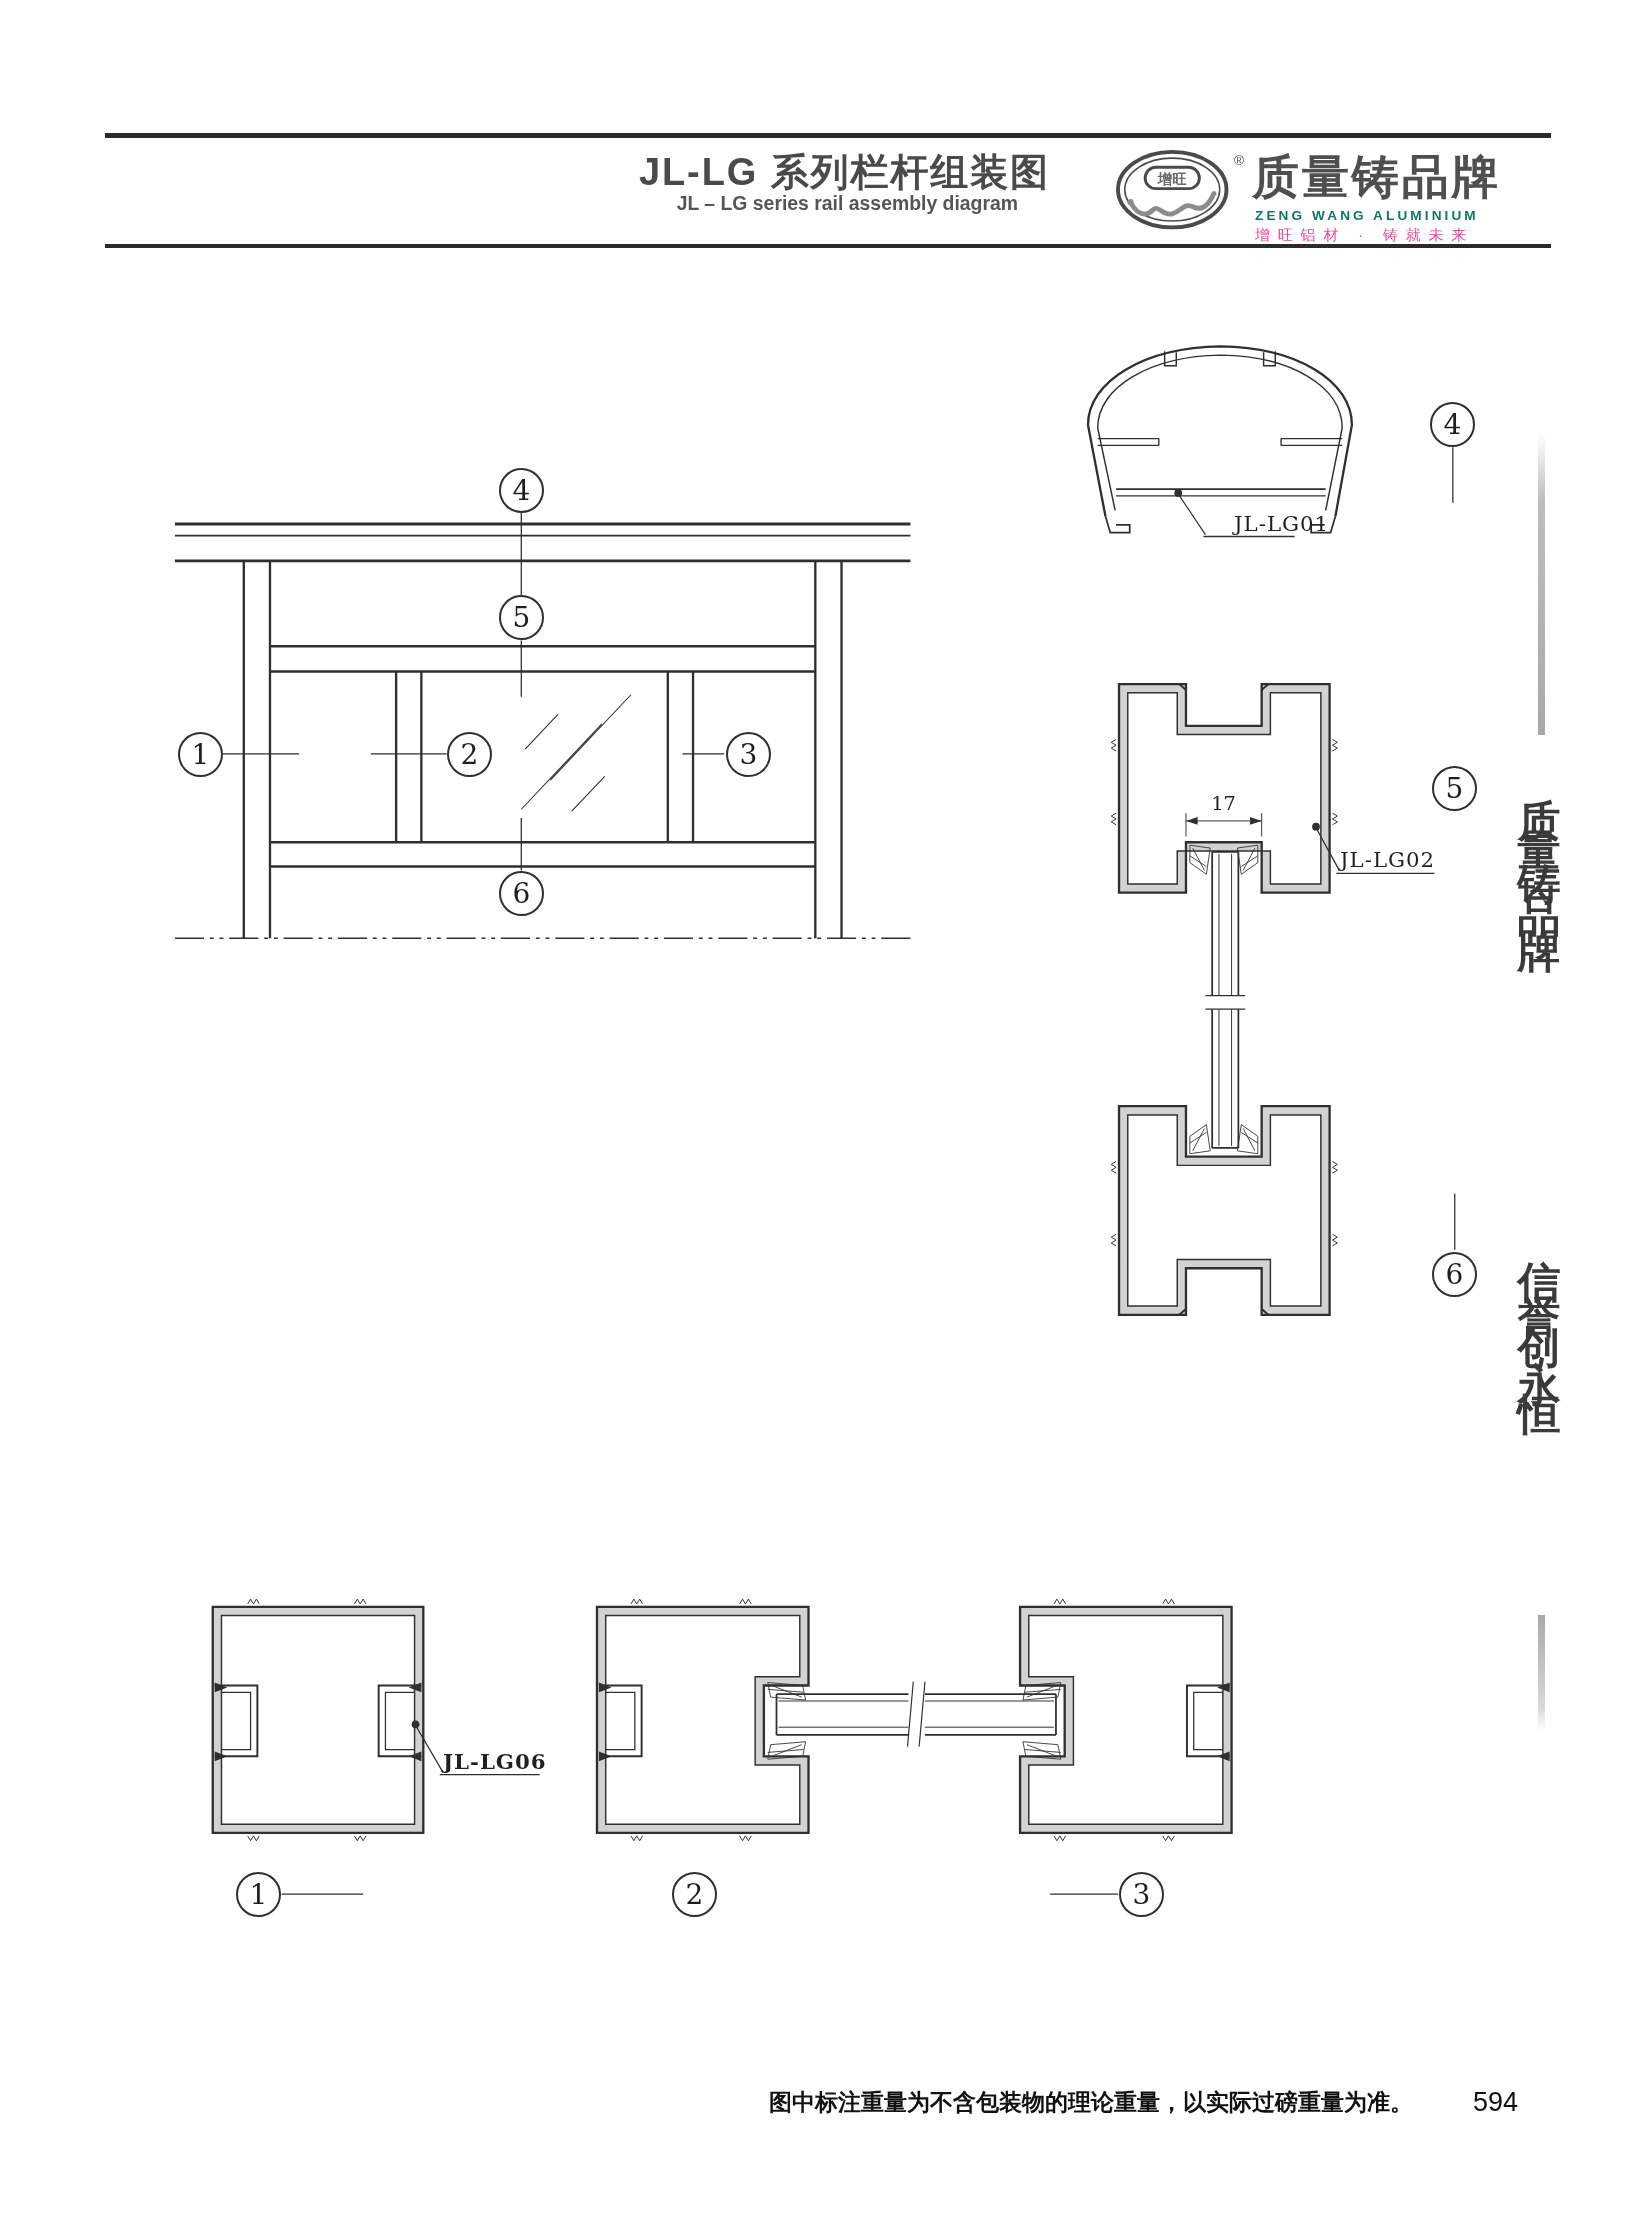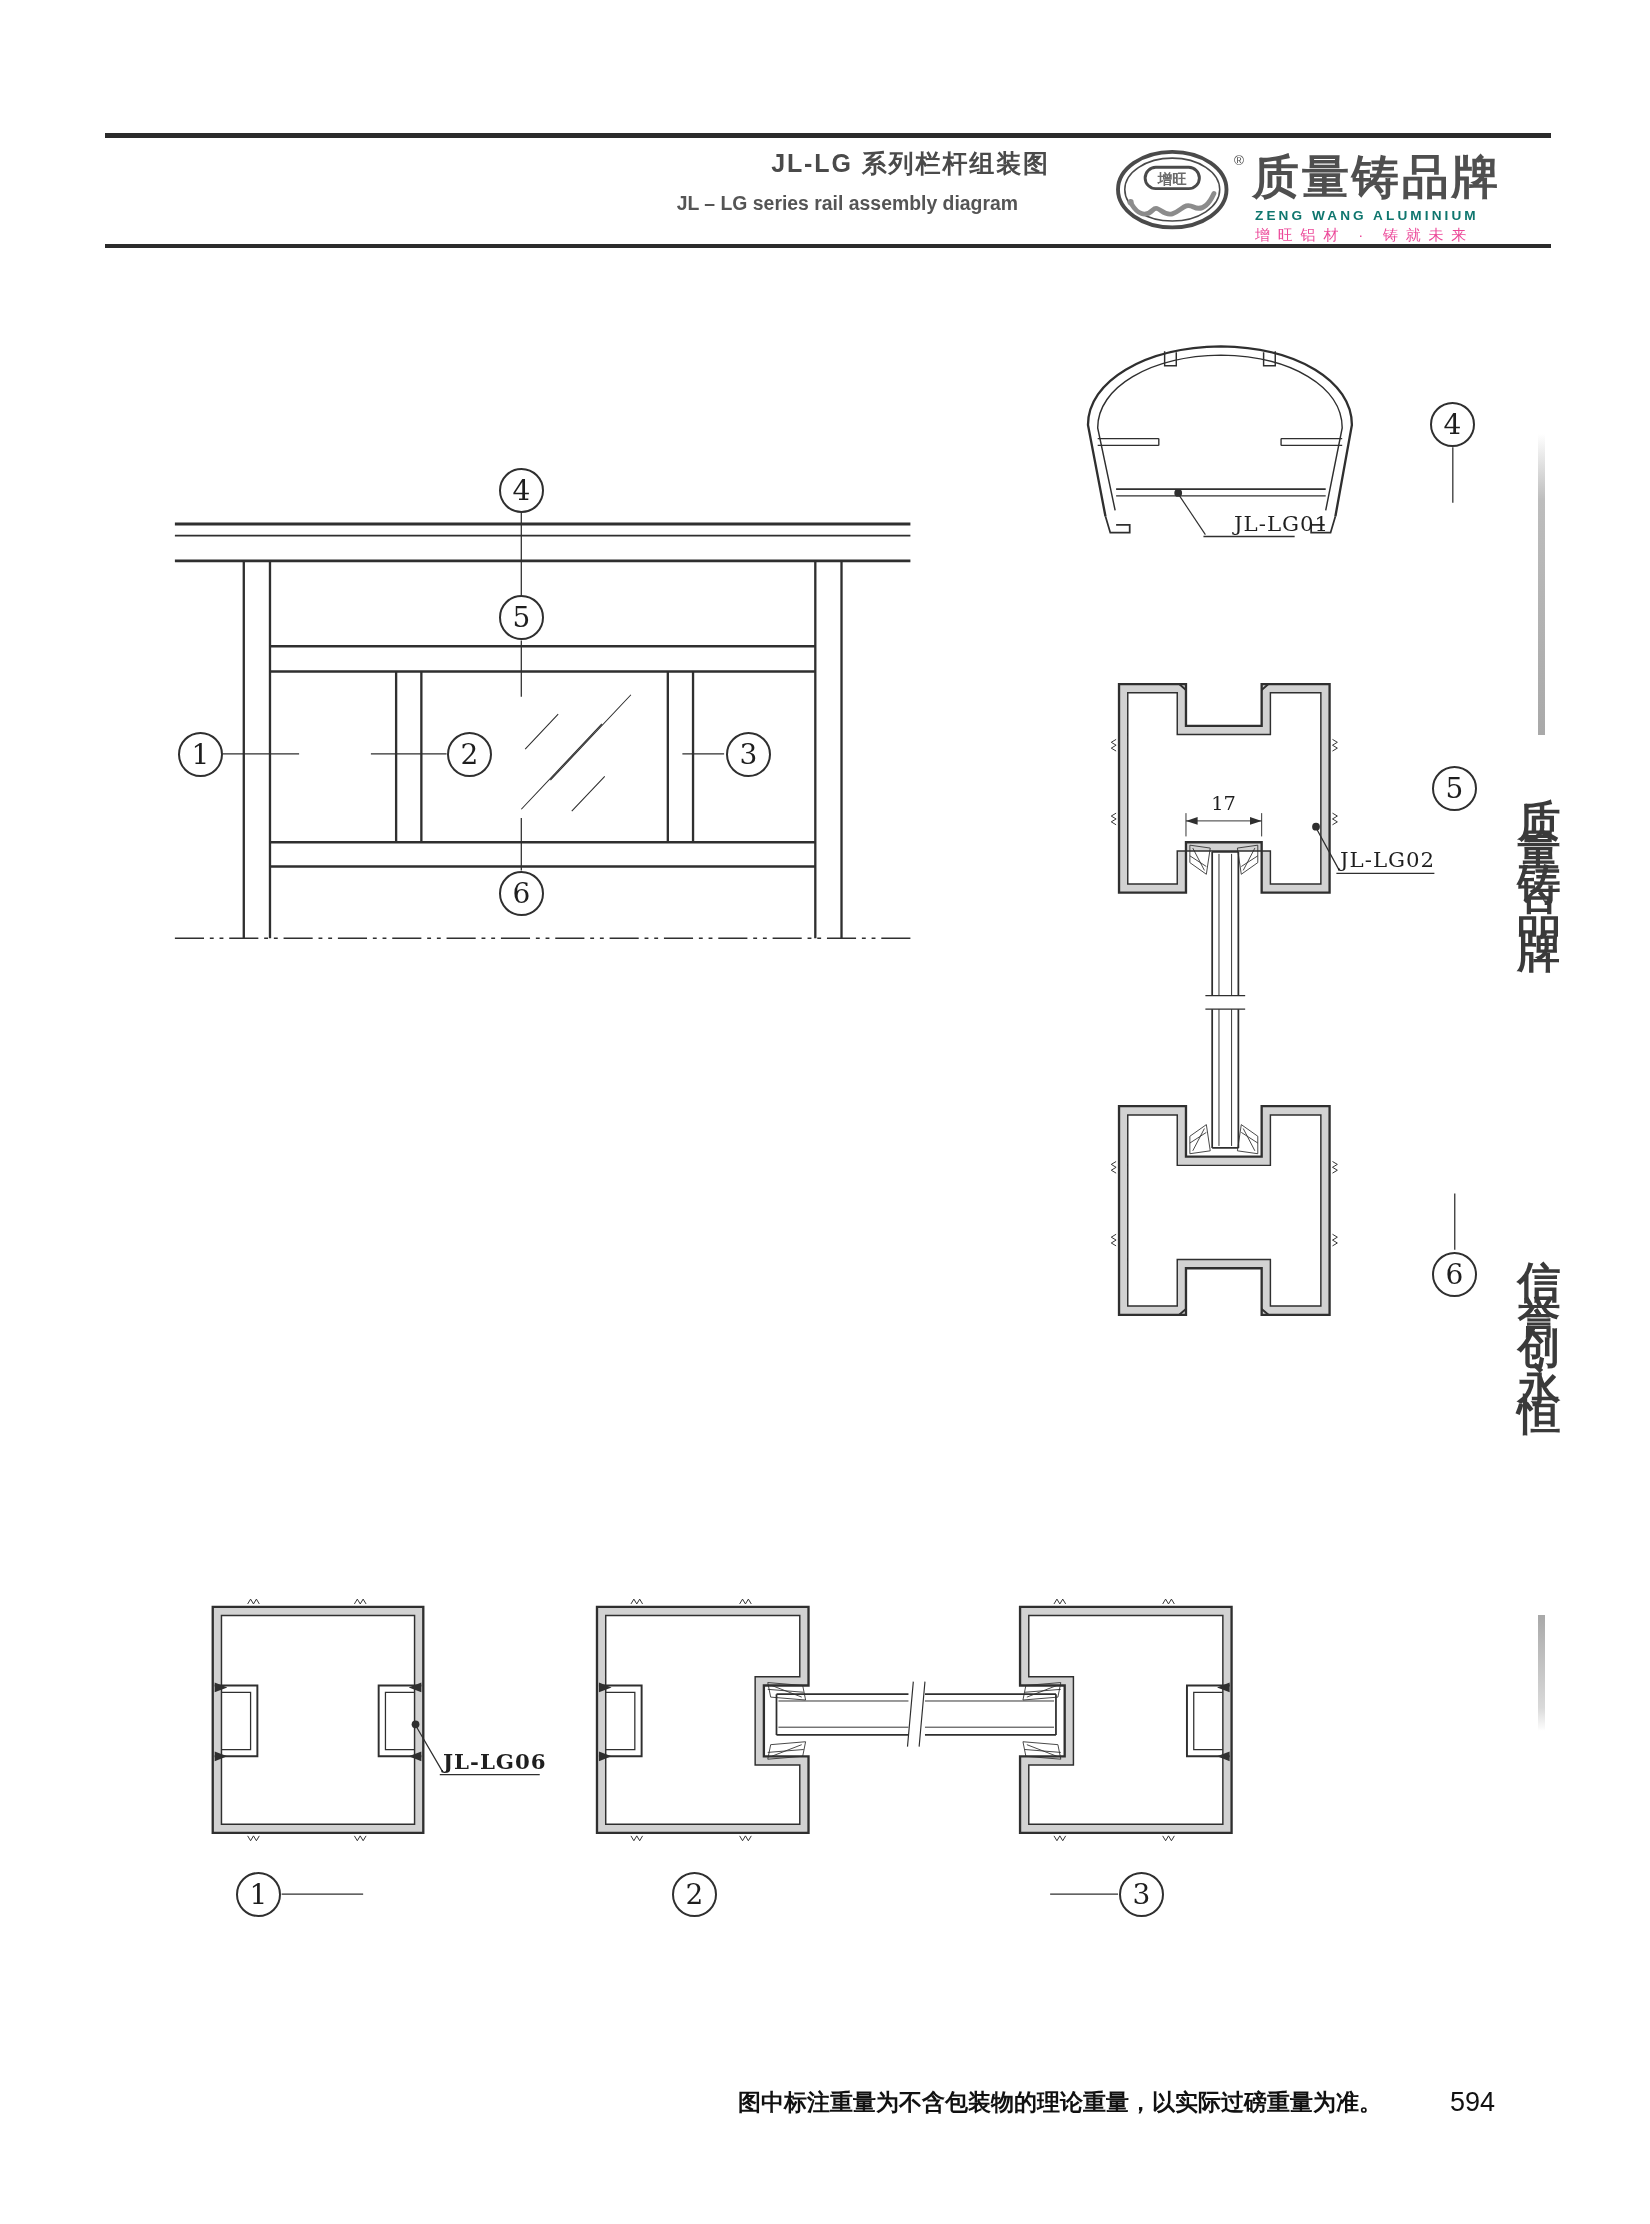--- a/index.html
+++ b/index.html
@@ -1,20 +1,20 @@
 <!DOCTYPE html>
 <html><head>
 <meta charset="utf-8">
 <style>
   html,body{margin:0;padding:0;background:#e8e8e8;}
   .page{position:relative;width:1651px;height:2224px;background:#ffffff;overflow:hidden;
         font-family:"Liberation Sans",sans-serif;}
   .rule{position:absolute;left:105px;width:1446px;background:#2b2b2b;}
   .title-zh{position:absolute;left:543px;top:147px;width:507px;text-align:right;
-            font-size:25px;font-weight:bold;color:#4a4a4a;letter-spacing:1.9px;}
+            font-size:38px;font-weight:bold;color:#4a4a4a;letter-spacing:1.9px;}
   .title-en{position:absolute;left:511px;top:192px;width:507px;text-align:right;
             font-size:19.4px;font-weight:bold;color:#555;}
   .brand-zh{position:absolute;left:1252px;top:153px;font-size:47px;font-weight:bold;
             color:#4f4f4f;letter-spacing:2.9px;line-height:1;}
   .brand-en{position:absolute;left:1255px;top:208px;font-size:13.6px;font-weight:bold;
             color:#0f766e;letter-spacing:3.1px;white-space:nowrap;}
   .brand-slogan{position:absolute;left:1255px;top:226px;font-size:15px;font-weight:normal;
             color:#ec4899;letter-spacing:7.8px;white-space:nowrap;}
   .regmark{position:absolute;left:1234px;top:153px;font-size:13.6px;color:#4f4f4f;}
   .logo{position:absolute;left:1112px;top:146px;}
@@ -24,21 +24,21 @@
            font-family:"DejaVu Serif",serif;font-size:28px;color:#1e1e1e;z-index:3;}
   .plabel{position:absolute;font-family:"DejaVu Serif",serif;font-size:21.3px;color:#1f1f1f;
           letter-spacing:1px;white-space:nowrap;z-index:3;}
   .dim{position:absolute;font-family:"DejaVu Serif",serif;font-size:19.4px;color:#1f1f1f;
        width:49px;text-align:center;z-index:3;}
   .vtext{position:absolute;left:1515px;width:50px;writing-mode:vertical-rl;text-orientation:upright;
          font-weight:bold;font-size:43px;color:#3a3a3a;letter-spacing:33px;line-height:50px;z-index:3;}
   .vbar{position:absolute;left:1538px;width:6.8px;z-index:2;}
   .vbar.top{top:434px;height:301px;background:linear-gradient(180deg,rgba(185,185,185,0) 0%,#bdbdbd 22%,#a9a9a9 100%);}
   .vbar.bottom{top:1615px;height:116px;background:linear-gradient(180deg,#a9a9a9 0%,#d9d9d9 80%,rgba(217,217,217,0) 100%);}
-  .footer{position:absolute;top:2087px;right:156px;display:flex;align-items:center;gap:24px;z-index:3;}
+  .footer{position:absolute;top:2087px;right:133px;display:flex;align-items:center;gap:16px;z-index:3;}
   .footer .note{font-size:23px;font-weight:bold;color:#111;}
   .footer .page-num{font-size:27px;color:#111;margin-left:44px;}
 </style>
 </head>
 <body>
 
 <div class="page">
 
   <div class="rule" style="top:133px;height:4.9px;"></div>
   <div class="title-zh">JL-LG 系列栏杆组装图</div>

